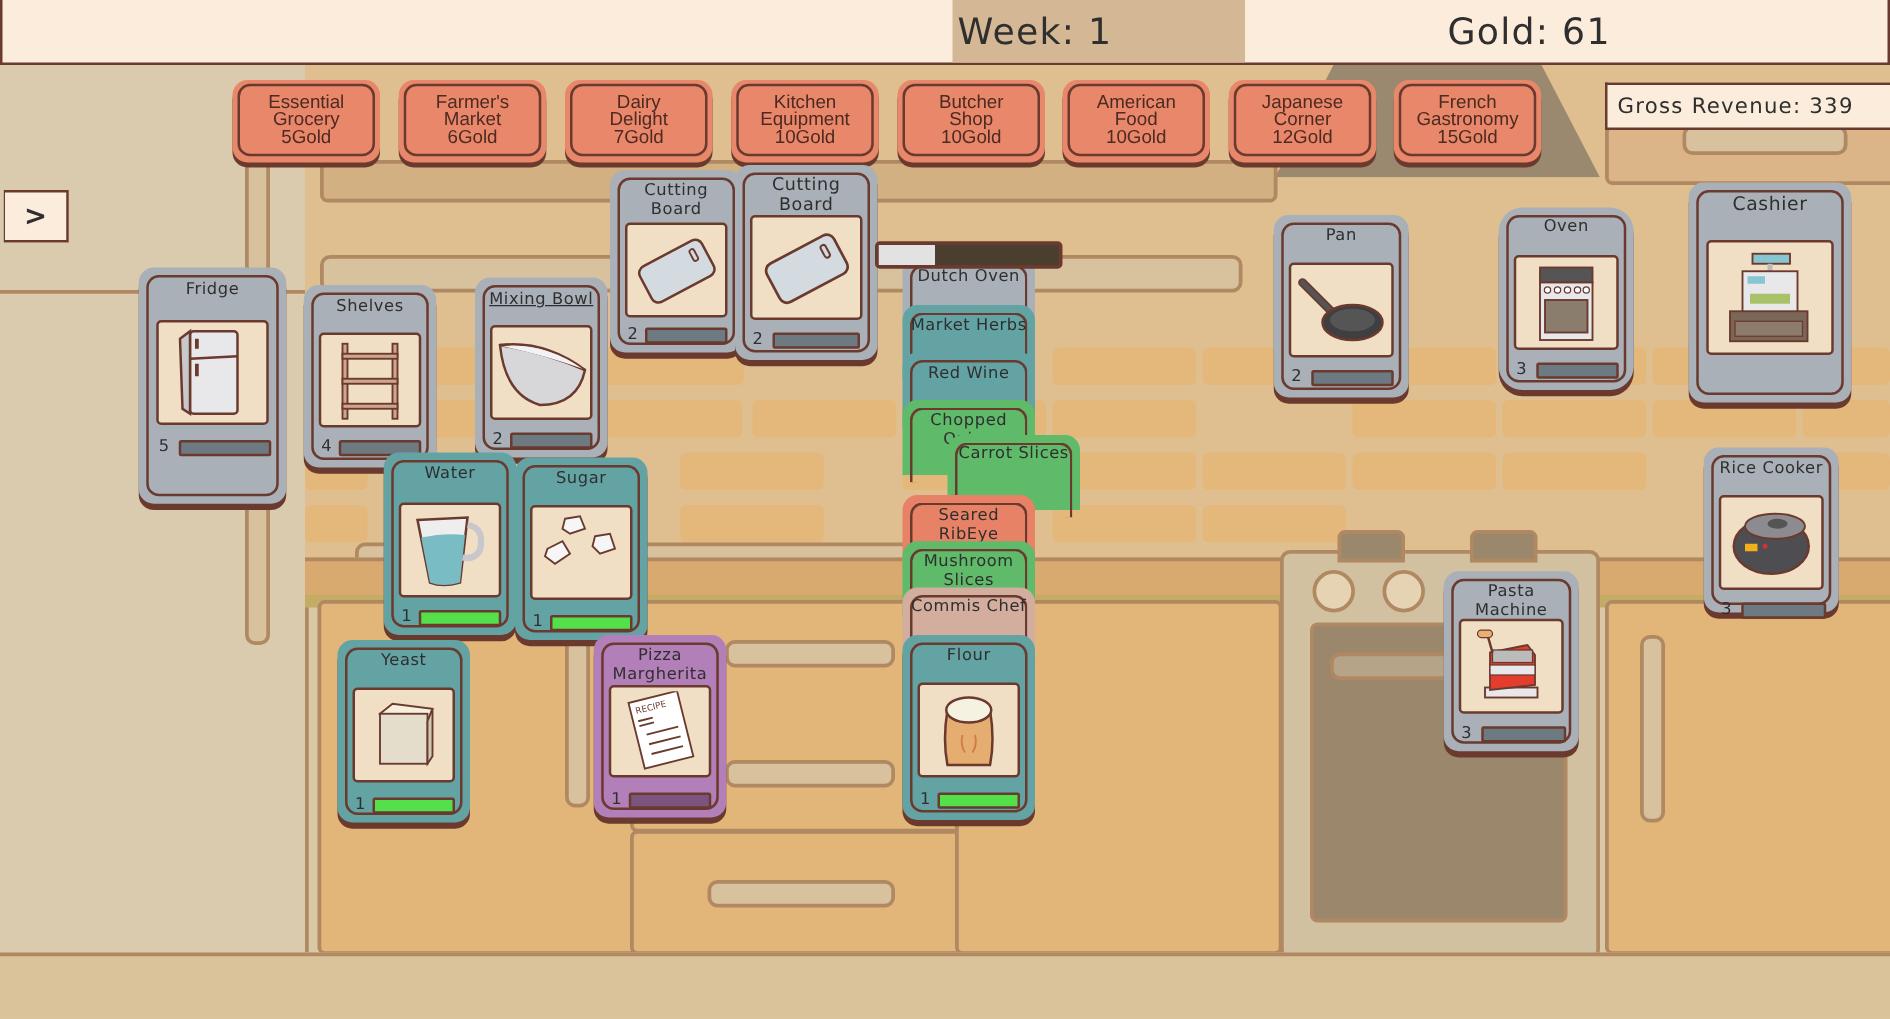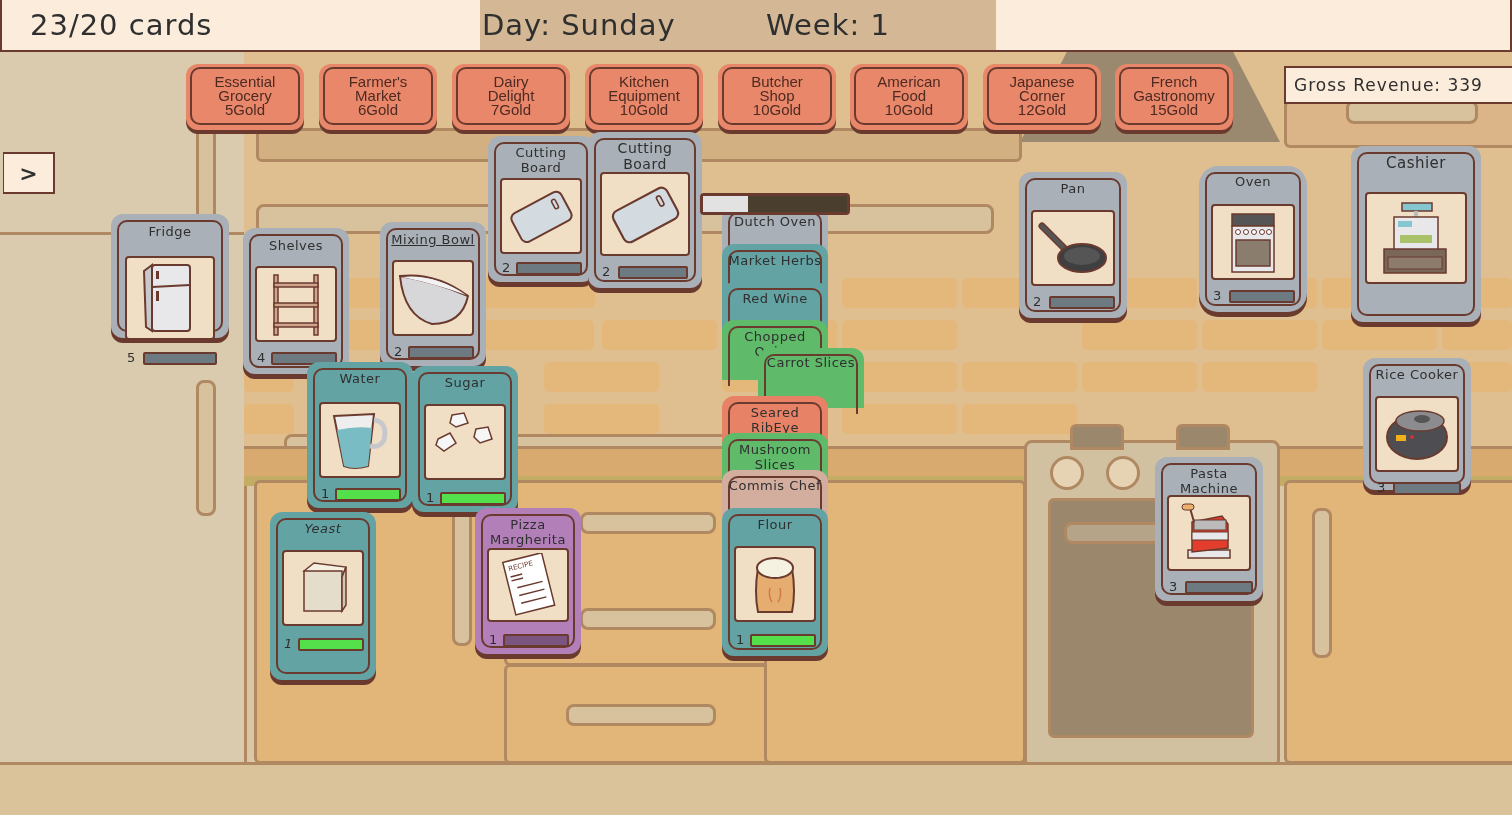--- a/index.html
+++ b/index.html
@@ -119,23 +119,22 @@
 <div class="abs knob-top" style="left:1176px;top:424px;"></div>
 <div class="abs knob" style="left:1050px;top:456px;"></div>
 <div class="abs knob" style="left:1106px;top:456px;"></div>
 <div class="abs stove-window"></div>
 <div class="abs handle" style="left:1064px;top:522px;width:100px;height:16px;background:#b5a487;"></div>
 <div class="abs cab" style="left:1284px;top:480px;width:228px;height:278px;"></div>
 <div class="abs handle" style="left:1312px;top:508px;width:14px;height:144px;"></div>
 <div class="abs floor"></div>
 
 <div class="abs topbar">
-  <div class="seg" style="left:28px;">23/20 cards</div>
-  <div class="seg seg-hl" style="left:478px;width:282px;padding-left:2px;box-sizing:border-box;">Day: Sunday</div>
   <div class="seg seg-hl" style="left:760px;width:234px;padding-left:4px;box-sizing:border-box;">Week: 1</div>
+  <div class="seg" style="left:1156px;">Gold: 61</div>
 </div>
 
 <div class="abs side-btn">&gt;</div>
 <div class="abs gross">Gross Revenue: 339</div>
 
 <div class="shop" style="left:186px;">
     <div class="inner">Essential
 Grocery
 5Gold</div>
   </div>
@@ -168,21 +167,21 @@
     <div class="inner">Japanese
 Corner
 12Gold</div>
   </div>
 <div class="shop" style="left:1115px;">
     <div class="inner">French
 Gastronomy
 15Gold</div>
   </div>
 
-<div class="card c-grey" style="left:111px;top:214px;width:118px;height:124px;">
+<div class="card c-grey" style="left:111px;top:214px;width:118px;height:189px;">
   <div class="frame"></div>
   <div class="title" style="top:10px;">Fridge</div>
   <div class="pic" style="left:14px;top:42px;width:86px;height:80px;">
     <svg width="60" height="74" viewBox="0 0 60 74">
         <rect x="12" y="4" width="38" height="66" rx="3" fill="#e8e8ea" stroke="#6b3a2e" stroke-width="2"></rect>
         <polygon points="4,10 12,4 12,70 6,66" fill="#c9c9cc" stroke="#6b3a2e" stroke-width="2"></polygon>
         <line x1="12" y1="26" x2="50" y2="24" stroke="#6b3a2e" stroke-width="2"></line>
         <rect x="16" y="10" width="3" height="8" fill="#6b3a2e"></rect>
         <rect x="16" y="30" width="3" height="10" fill="#6b3a2e"></rect>
       </svg>
@@ -420,21 +419,21 @@
           <polygon points="20,4 32,2 36,12 24,16 18,12"></polygon>
           <polygon points="6,28 18,22 24,32 12,40 4,34"></polygon>
           <polygon points="44,18 56,16 60,28 48,32 42,26"></polygon>
         </g>
       </svg>
   </div>
   <div class="num" style="left:14px;top:124px;">1</div>
   <div class="bar bar-green" style="left:28px;top:126px;width:62px;"></div>
 </div>
 
-<div class="card c-teal" style="left:270px;top:512px;width:106px;height:168px;font-style:italic;">
+<div class="card c-teal" style="left:270px;top:512px;width:106px;height:146px;">
   <div class="frame"></div>
   <div class="title" style="top:9px;">Yeast</div>
   <div class="pic" style="left:12px;top:38px;width:78px;height:72px;">
     <svg width="58" height="58" viewBox="0 0 58 58">
         <polygon points="10,12 20,4 52,8 48,18" fill="#f4efdf" stroke="#6b3a2e" stroke-width="1.5"></polygon>
         <rect x="10" y="12" width="38" height="40" fill="#e4ddcb" stroke="#6b3a2e" stroke-width="1.5"></rect>
         <polygon points="48,18 52,8 52,46 48,52" fill="#d0c8b4" stroke="#6b3a2e" stroke-width="1.5"></polygon>
       </svg>
   </div>
   <div class="num" style="left:14px;top:124px;">1</div>

